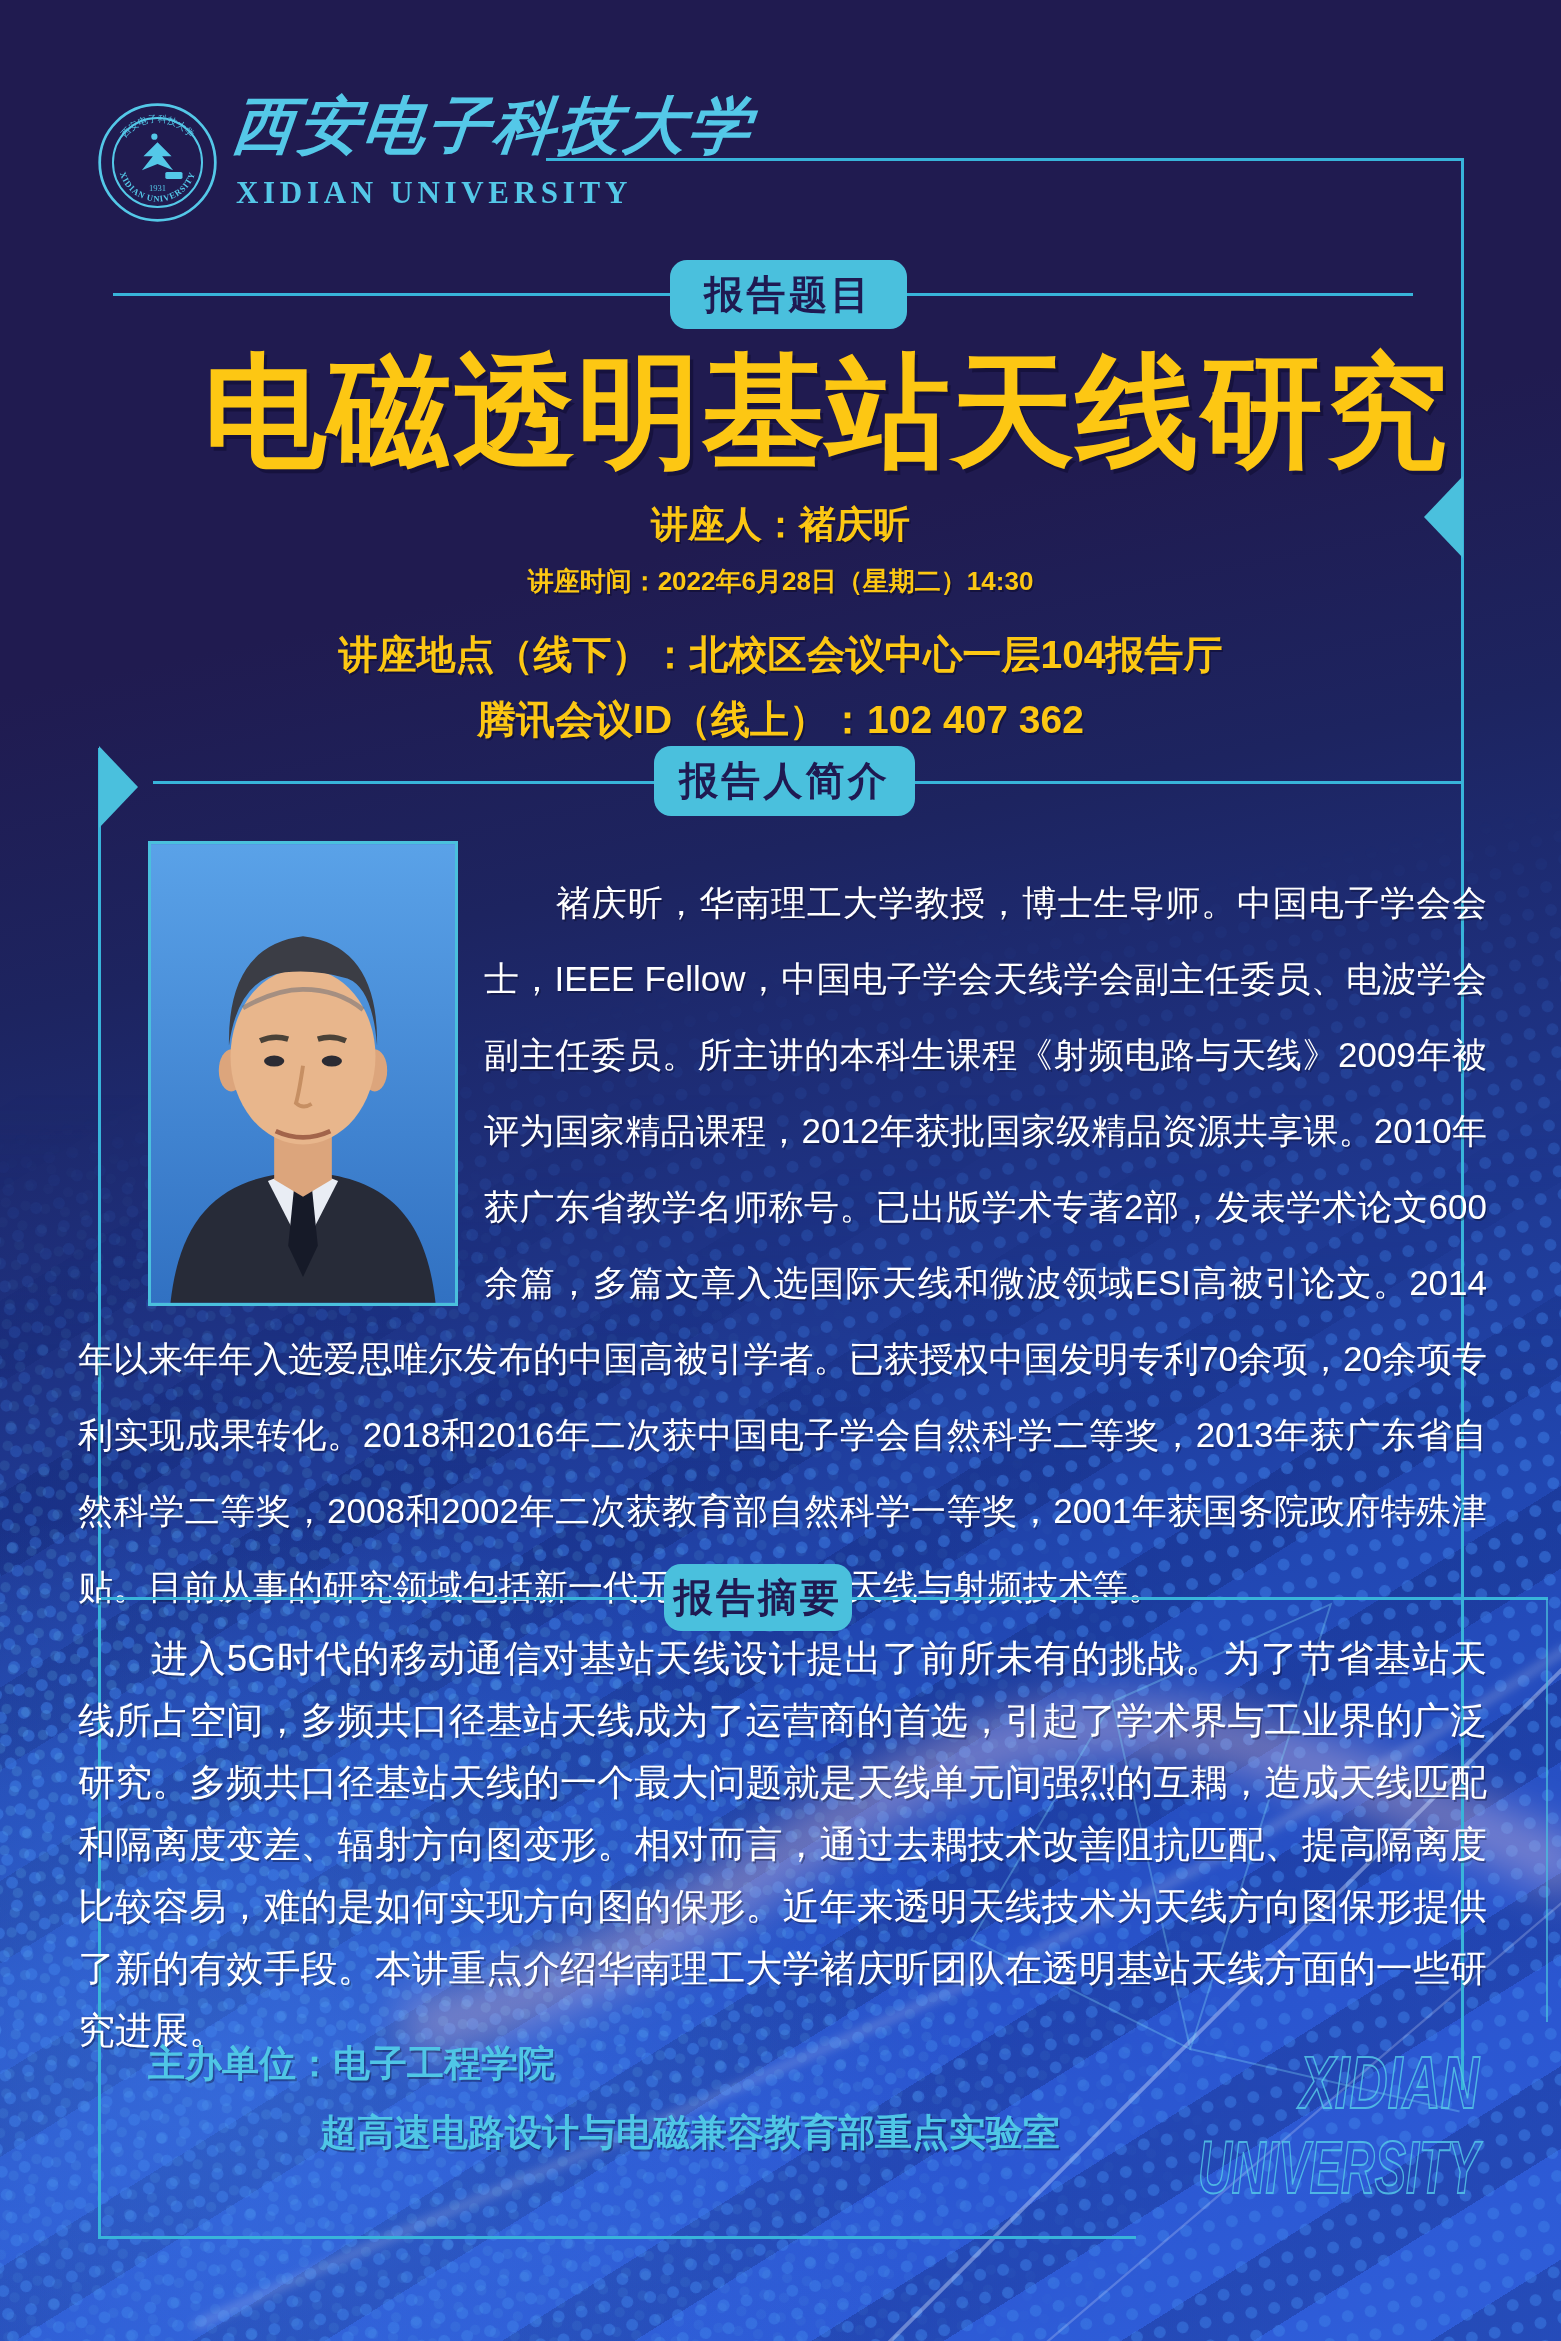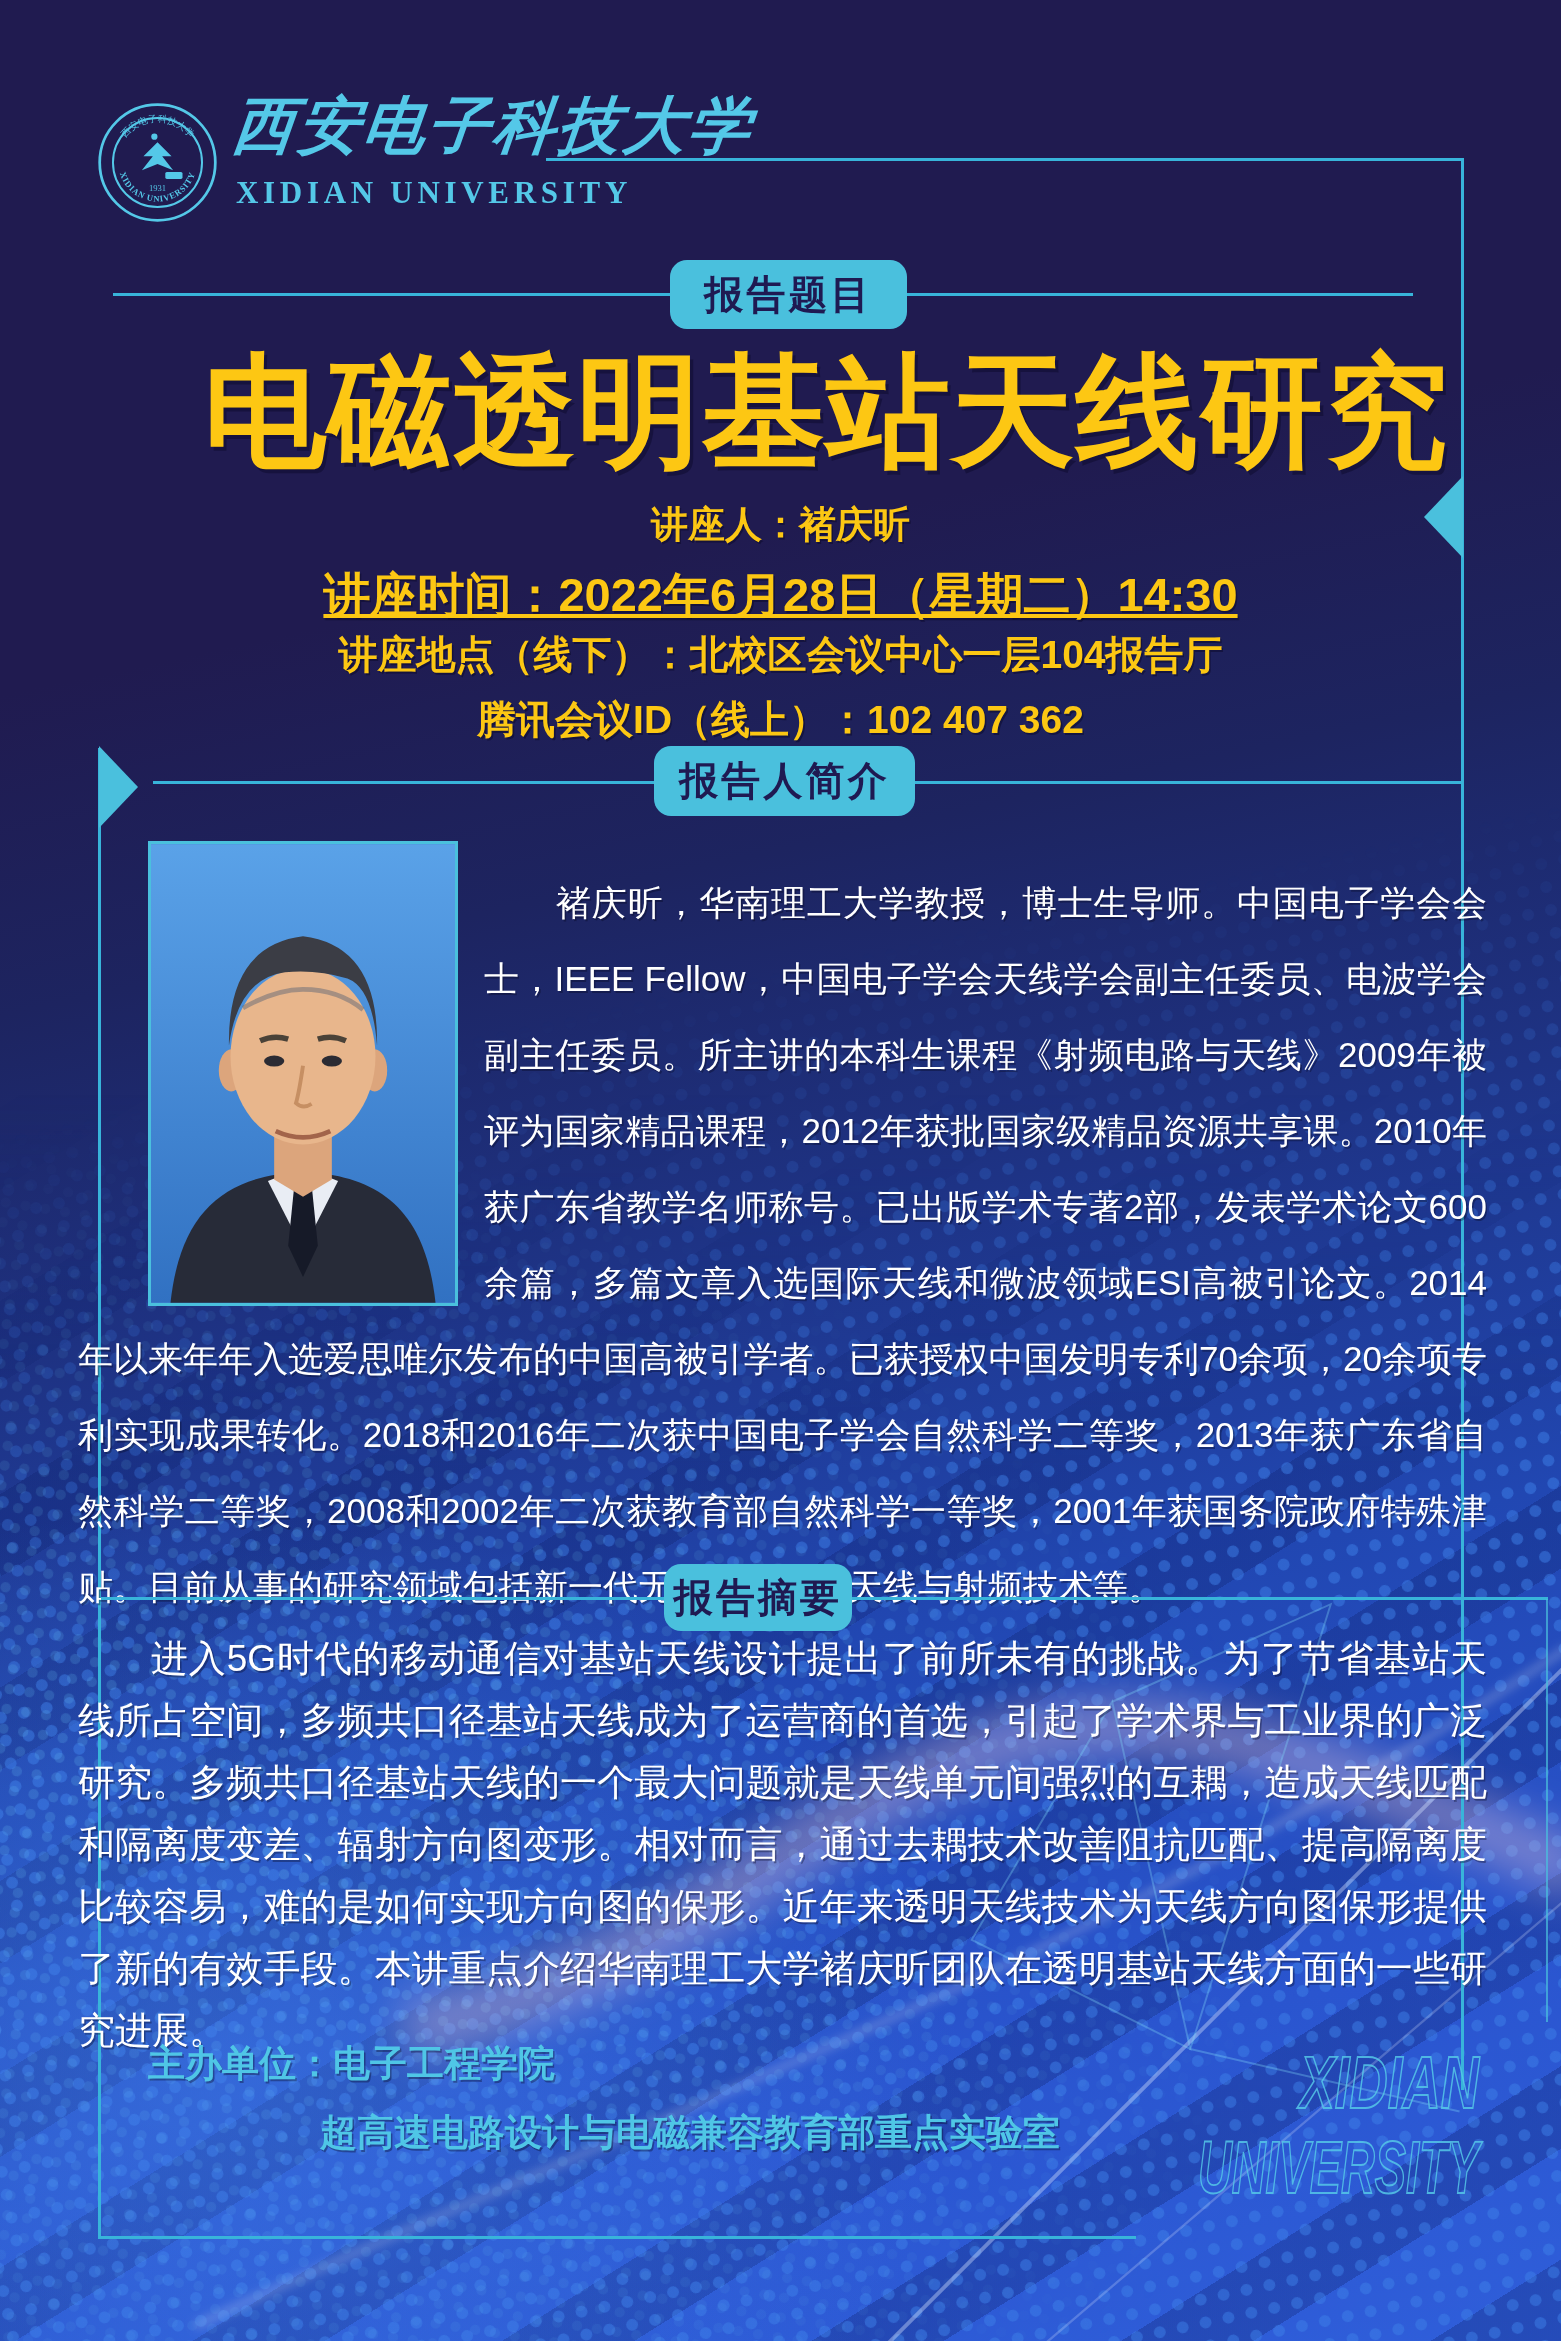--- a/index.html
+++ b/index.html
@@ -134,21 +134,21 @@
 
   <div class="hline" style="left:546px;top:158px;width:918px;height:3.1px;"></div>
   <div class="vline" style="left:1461px;top:158px;width:3.1px;height:1932px;"></div>
 
   <div class="hline" style="left:113px;top:293px;width:1300px;height:3.1px;"></div>
   <div class="badge" style="left:662px;top:260px;width:237px;height:69px;margin-left:8px;">
     <span>报告题目</span>
   </div>
   <div class="main-title">电磁透明基站天线研究</div>
   <div class="info-line" style="top:500px;font-size:37px;">讲座人：褚庆昕</div>
-  <div class="info-line" style="top:564px;font-size:47px;text-decoration:underline;">讲座时间：2022年6月28日（星期二）14:30</div>
+  <div class="info-line" style="top:564px;font-size:26px;">讲座时间：2022年6月28日（星期二）14:30</div>
   <div class="info-line" style="top:628px;font-size:39px;">讲座地点（线下）：北校区会议中心一层104报告厅</div>
   <div class="info-line" style="top:693px;font-size:39px;">腾讯会议ID（线上）：102 407 362</div>
   <div class="tri-left" style="left:1424px;top:476px;"></div>
 
   <div class="vline" style="left:98px;top:748px;width:3.1px;height:1491px;"></div>
   <div class="tri-right" style="left:99px;top:746px;"></div>
   <div class="hline" style="left:153px;top:781px;width:1308px;height:3.1px;"></div>
   <div class="badge" style="left:654px;top:746px;width:261px;height:70px;">
     <span>报告人简介</span>
   </div>

